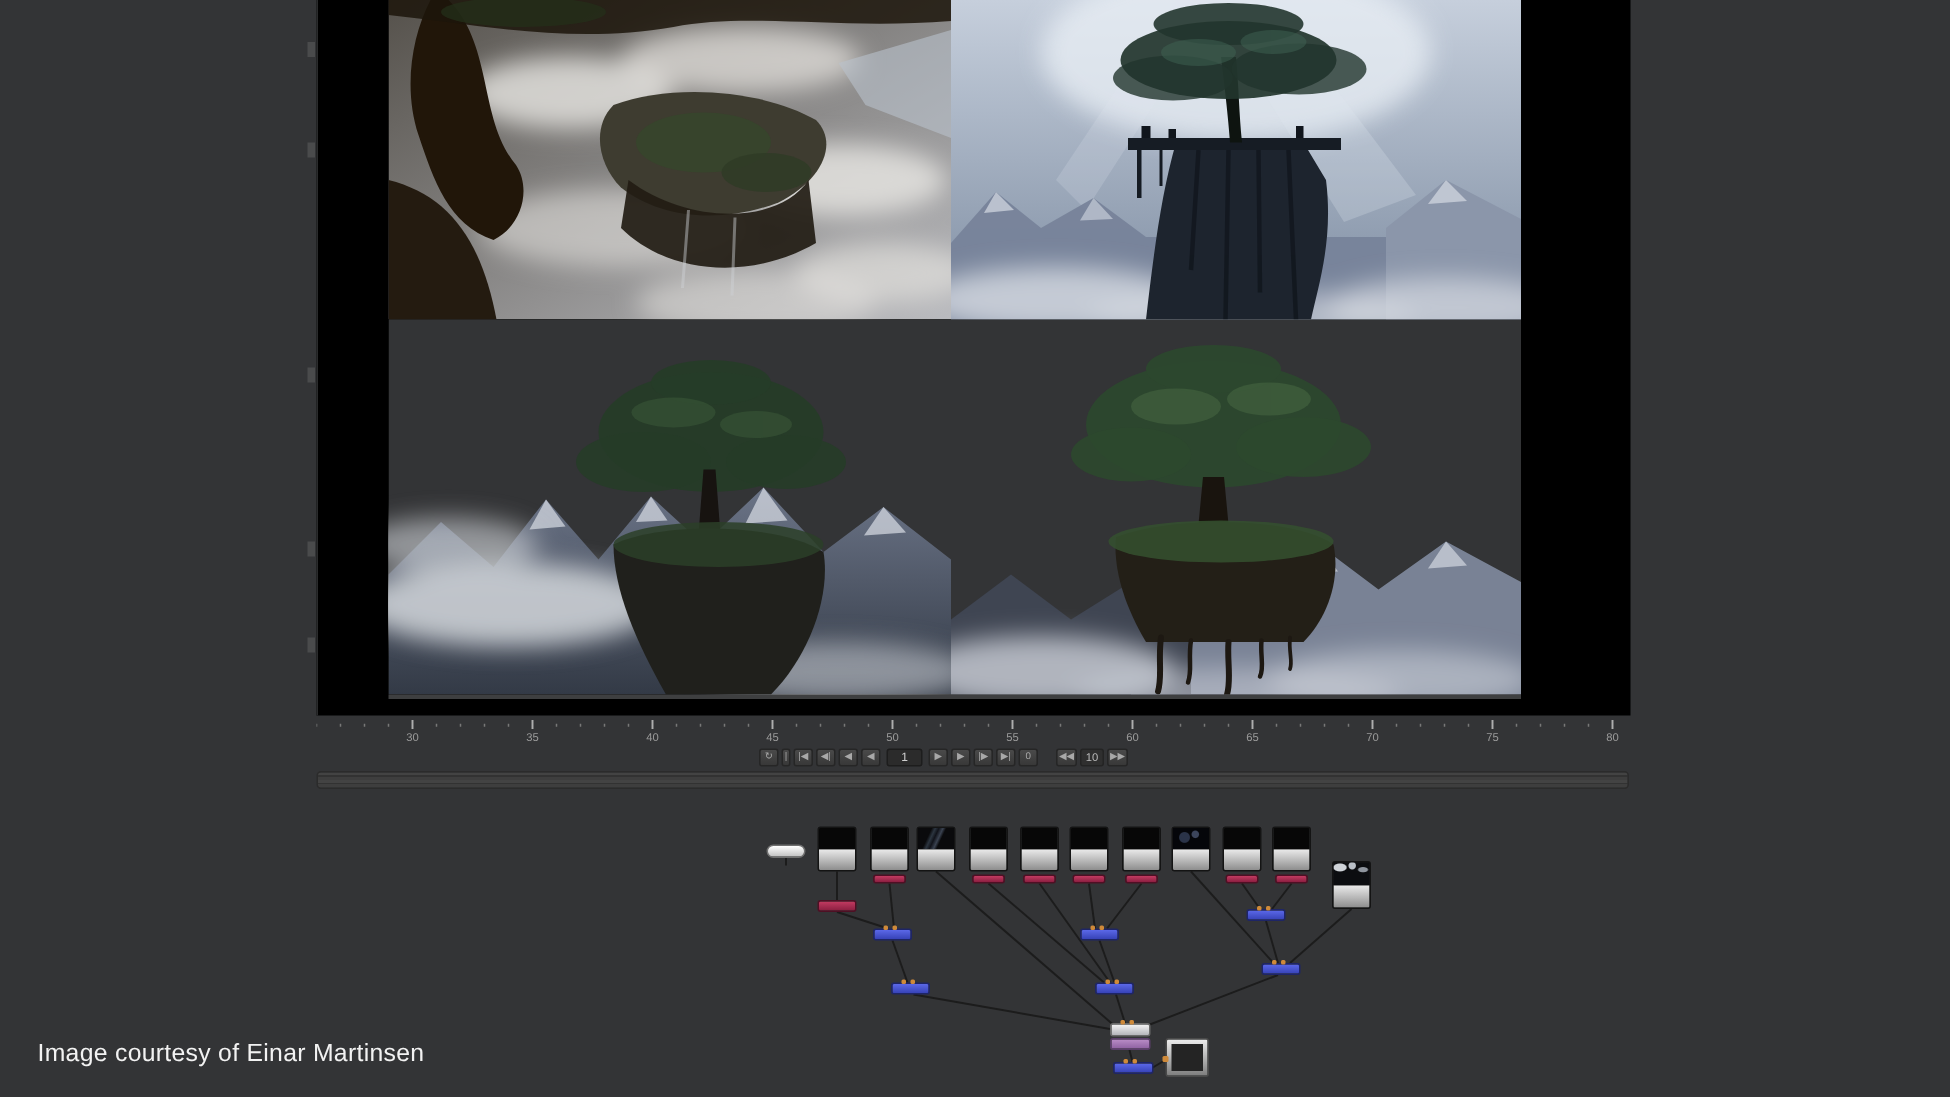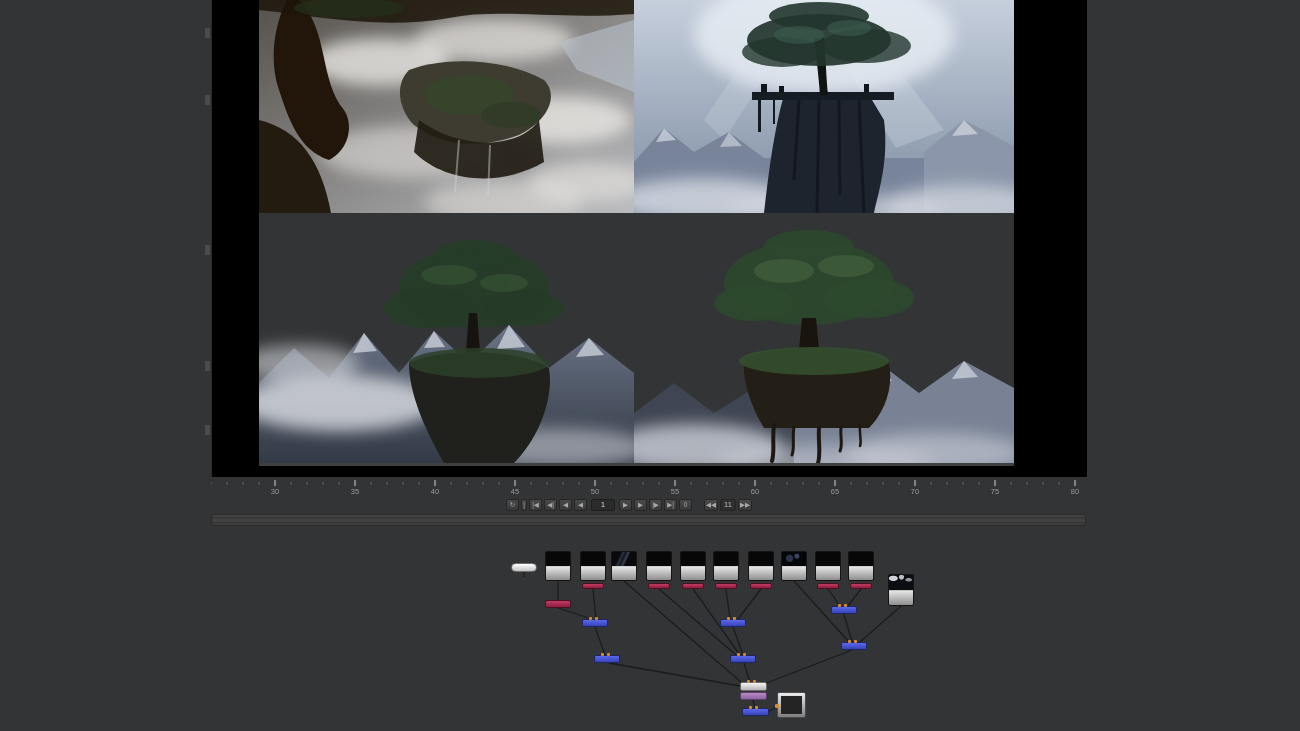--- a/index.html
+++ b/index.html
@@ -307,21 +307,21 @@
       <div class="tbtn">◀</div>
       <div class="tbtn">◀</div>
       <div class="tfield">1</div>
       <div class="tbtn">▶</div>
       <div class="tbtn">▶</div>
       <div class="tbtn">|▶</div>
       <div class="tbtn">▶|</div>
       <div class="tbtn">0</div>
       <div class="tgap"></div>
       <div class="tbtn">◀◀</div>
-      <div class="tval">11</div>
+      <div class="tval">10</div>
       <div class="tbtn">▶▶</div>
     </div>
 
   <div class="stripe-bar"></div>
 
   <div class="node-graph" id="node-graph">
     <svg class="edge-layer" id="edge-layer" width="1300" height="731">
         <line x1="558" y1="581" x2="558" y2="600" stroke="#1c1c1c" stroke-width="1.3"></line>
         <line x1="524" y1="572" x2="524" y2="577" stroke="#1c1c1c" stroke-width="1.3"></line>
         <line x1="558" y1="608" x2="592" y2="619" stroke="#1c1c1c" stroke-width="1.3"></line>
@@ -402,14 +402,15 @@
       <div class="node n-blue" style="left: 742px; top: 708px; width: 27px; height: 8px;">
         <div class="indot" style="left: 6px;"></div>
         <div class="indot" style="left: 12px;"></div>
       </div>
       <div class="node n-viewer" style="left: 777px; top: 692px; width: 29px; height: 26px;">
         <div class="inner"></div>
         <div class="vdot"></div>
       </div>
     </div>
 
+  <div class="caption">Image courtesy of Einar Martinsen</div>
 
 </div>
 
 </body></html>

